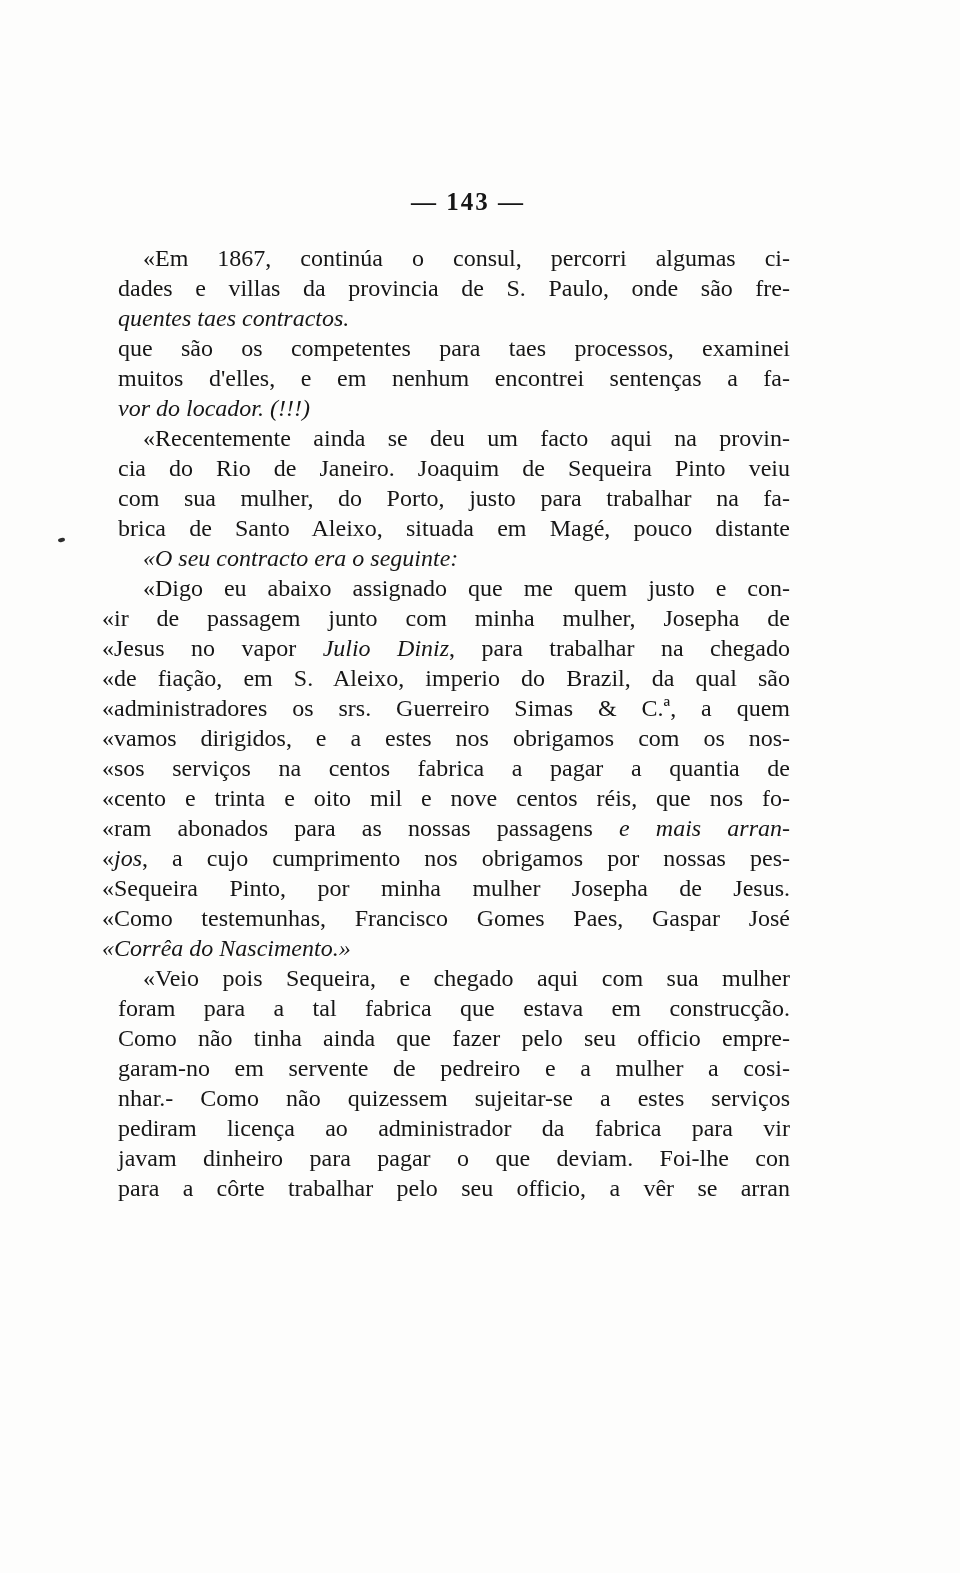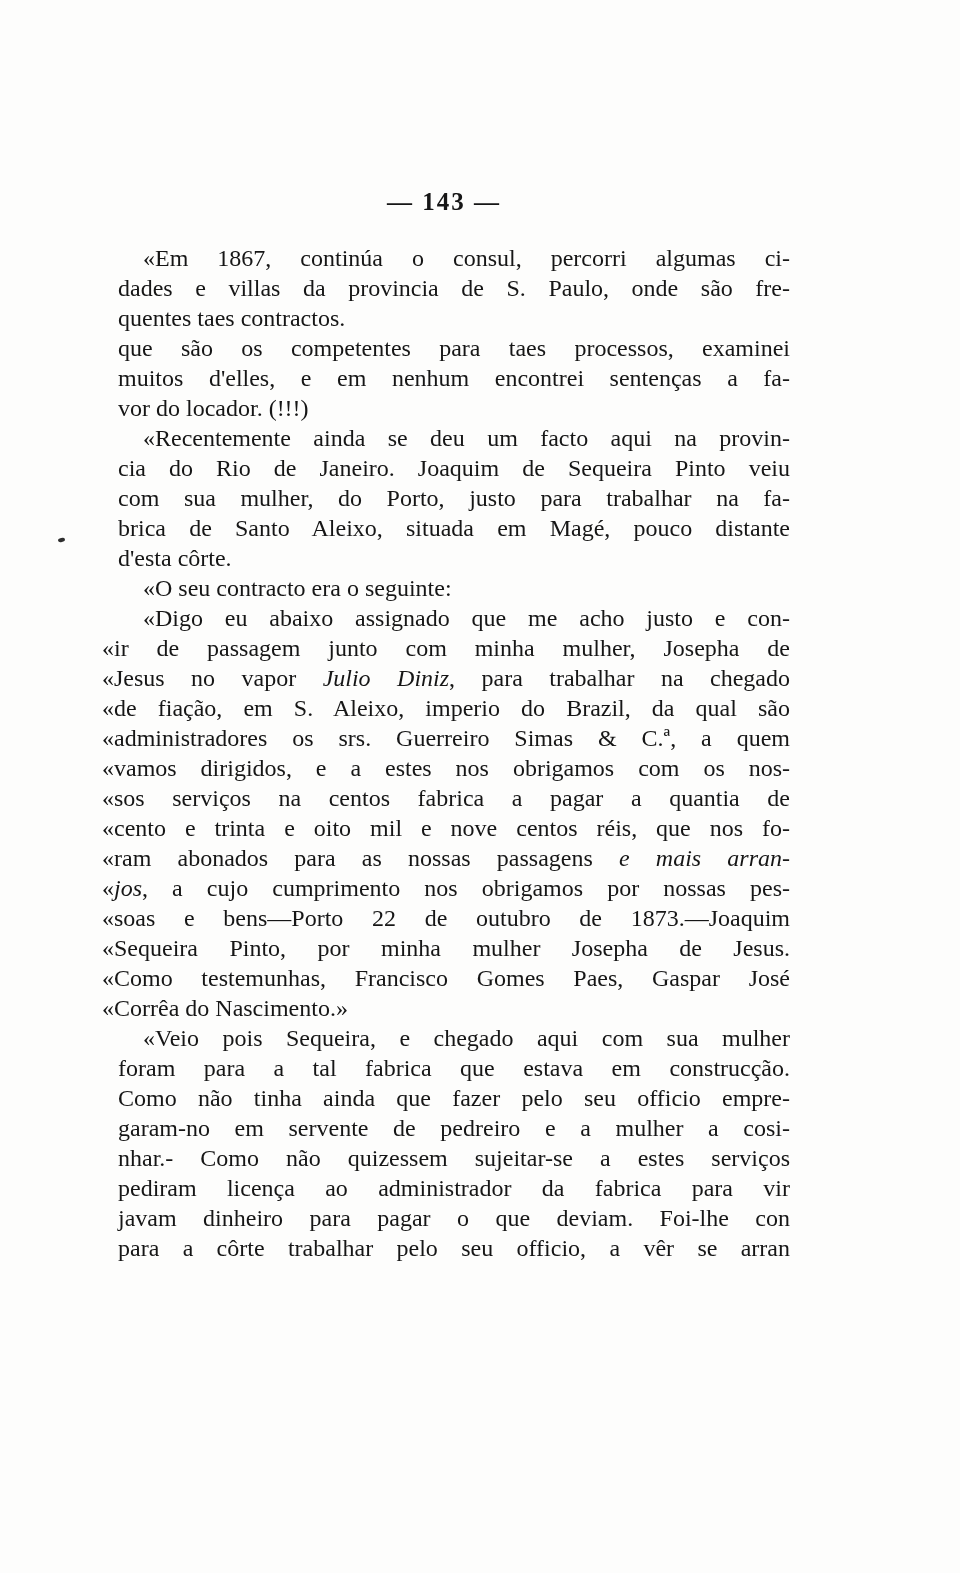--- a/index.html
+++ b/index.html
@@ -12,21 +12,21 @@
     width: 960px;
     height: 1573px;
     background: var(--paper, #fdfdfc);
     color: var(--ink, #161616);
     font-family: "Liberation Serif", "DejaVu Serif", serif;
     overflow: hidden;
   }
   .page-number {
     position: absolute;
     top: 188px;
-    left: 108px;
+    left: 132px;
     width: 672px;
     text-align: center;
     font-size: 25px;
     font-weight: bold;
     letter-spacing: 2px;
   }
   .text-block {
     position: absolute;
     left: 118px;
     top: 243px;
@@ -35,21 +35,21 @@
   }
   .line {
     height: 30px;
     line-height: 30px;
     text-align: justify;
     text-align-last: justify;
     white-space: normal;
   }
   .line.indent { margin-left: 25px; }
   .line.hang   { margin-left: -16px; }
-  .line.noju   { text-align-last: left; }
+  .line.noju   { text-align-last: left; font-style: italic; }
   .line i { font-style: italic; }
   .speck {
     position: absolute;
     left: 58px;
     top: 538px;
     width: 7px;
     height: 4px;
     background: #2e2e2e;
     border-radius: 50%;
     transform: rotate(-12deg);
@@ -67,33 +67,31 @@
       <div class="line indent"><span>«Em 1867, continúa o consul, percorri algumas ci-</span></div>
       <div class="line flush"><span>dades e villas da provincia de S. Paulo, onde são fre-</span></div>
       <div class="line flush noju"><span>quentes taes contractos.</span></div>
       <div class="line flush"><span>que são os competentes para taes processos, examinei</span></div>
       <div class="line flush"><span>muitos d'elles, e em nenhum encontrei sentenças a fa-</span></div>
       <div class="line flush noju"><span>vor do locador. (!!!)</span></div>
       <div class="line indent"><span>«Recentemente ainda se deu um facto aqui na provin-</span></div>
       <div class="line flush"><span>cia do Rio de Janeiro. Joaquim de Sequeira Pinto veiu</span></div>
       <div class="line flush"><span>com sua mulher, do Porto, justo para trabalhar na fa-</span></div>
       <div class="line flush"><span>brica de Santo Aleixo, situada em Magé, pouco distante</span></div>
-      <div class="line flush noju"><span>d'esta côrte.</span></div>
       <div class="line indent noju"><span>«O seu contracto era o seguinte:</span></div>
-      <div class="line indent"><span>«Digo eu abaixo assignado que me acho justo e con-</span></div>
+      <div class="line indent"><span>«Digo eu abaixo assignado que me quem justo e con-</span></div>
       <div class="line hang"><span>«ir de passagem junto com minha mulher, Josepha de</span></div>
       <div class="line hang"><span>«Jesus no vapor </span><i>Julio Diniz</i><span>, para trabalhar na chegado</span></div>
       <div class="line hang"><span>«de fiação, em S. Aleixo, imperio do Brazil, da qual são</span></div>
       <div class="line hang"><span>«administradores os srs. Guerreiro Simas &amp; C.ª, a quem</span></div>
       <div class="line hang"><span>«vamos dirigidos, e a estes nos obrigamos com os nos-</span></div>
       <div class="line hang"><span>«sos serviços na centos fabrica a pagar a quantia de</span></div>
       <div class="line hang"><span>«cento e trinta e oito mil e nove centos réis, que nos fo-</span></div>
       <div class="line hang"><span>«ram abonados para as nossas passagens </span><i>e mais arran-</i></div>
       <div class="line hang"><span>«</span><i>jos</i><span>, a cujo cumprimento nos obrigamos por nossas pes-</span></div>
-      <div class="line hang"><span>«soas e bens—Porto 22 de outubro de 1873.—Joaquim</span></div>
       <div class="line hang"><span>«Sequeira Pinto, por minha mulher Josepha de Jesus.</span></div>
       <div class="line hang"><span>«Como testemunhas, Francisco Gomes Paes, Gaspar José</span></div>
       <div class="line hang noju"><span>«Corrêa do Nascimento.»</span></div>
       <div class="line indent"><span>«Veio pois Sequeira, e chegado aqui com sua mulher</span></div>
       <div class="line flush"><span>foram para a tal fabrica que estava em construcção.</span></div>
       <div class="line flush"><span>Como não tinha ainda que fazer pelo seu officio empre-</span></div>
       <div class="line flush"><span>garam-no em servente de pedreiro e a mulher a cosi-</span></div>
       <div class="line flush"><span>nhar.- Como não quizessem sujeitar-se a estes serviços</span></div>
       <div class="line flush"><span>pediram licença ao administrador da fabrica para vir</span></div>
       <div class="line flush"><span>javam dinheiro para pagar o que deviam. Foi-lhe con</span></div>

